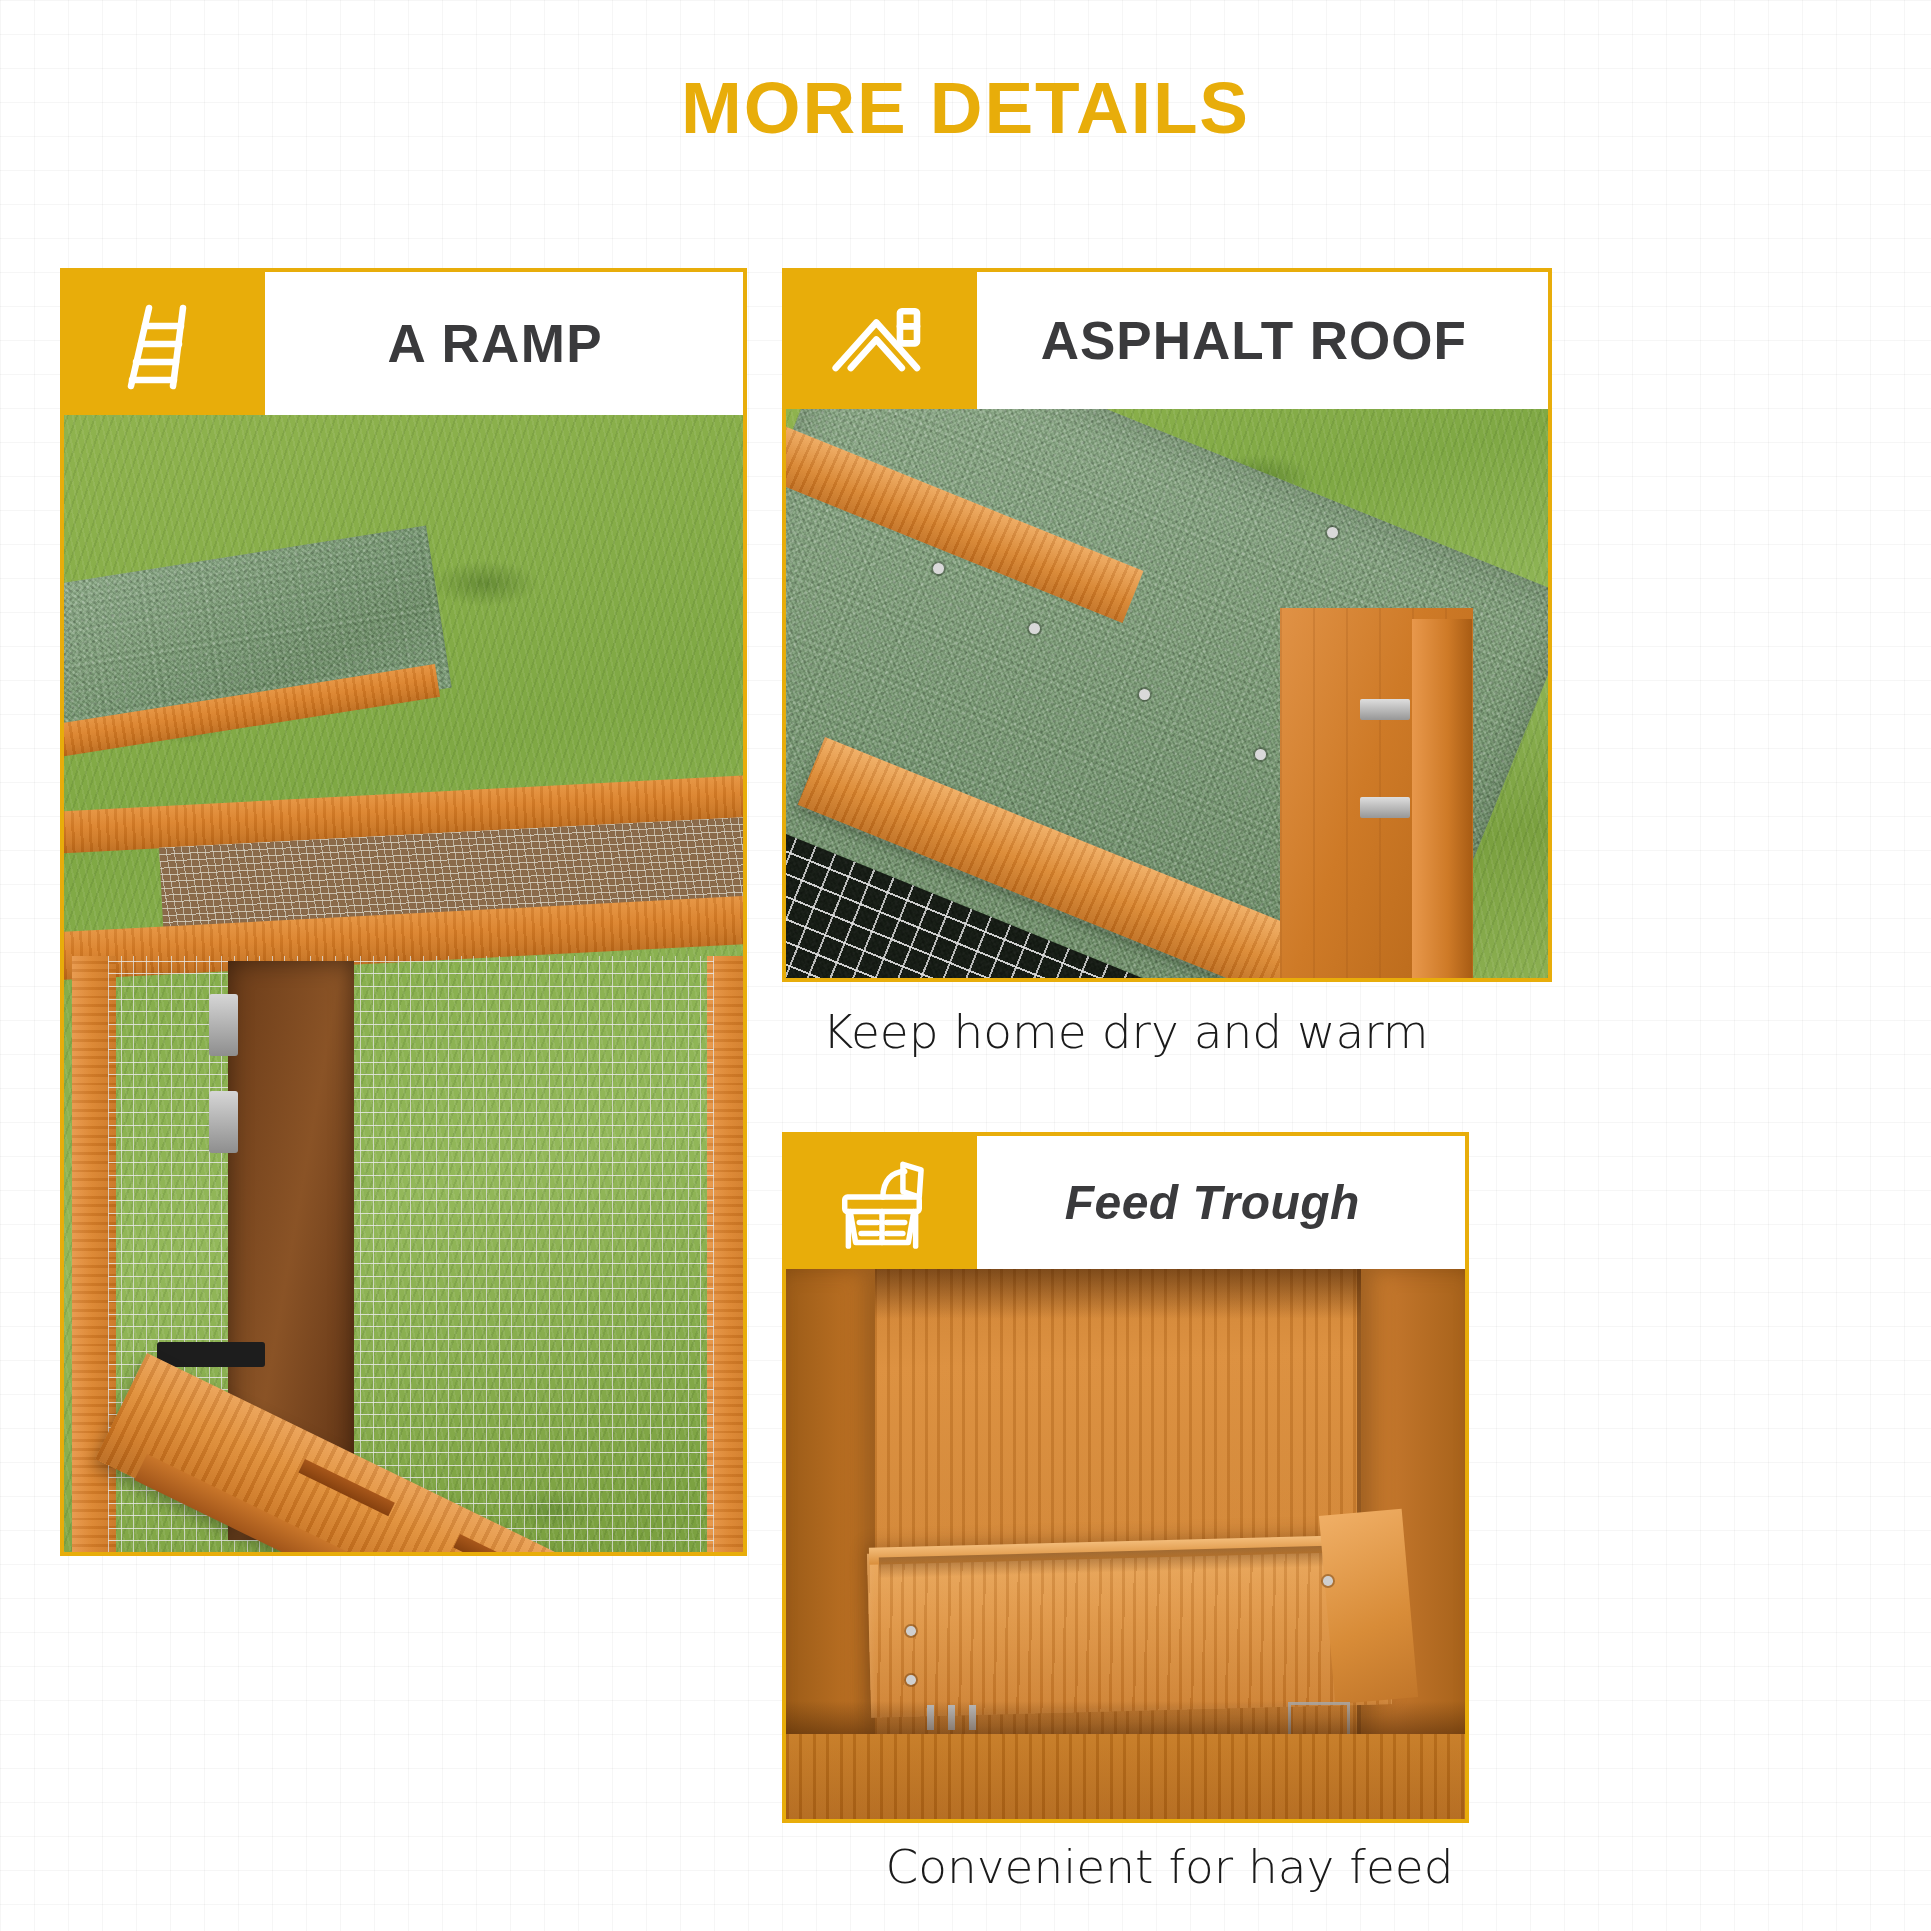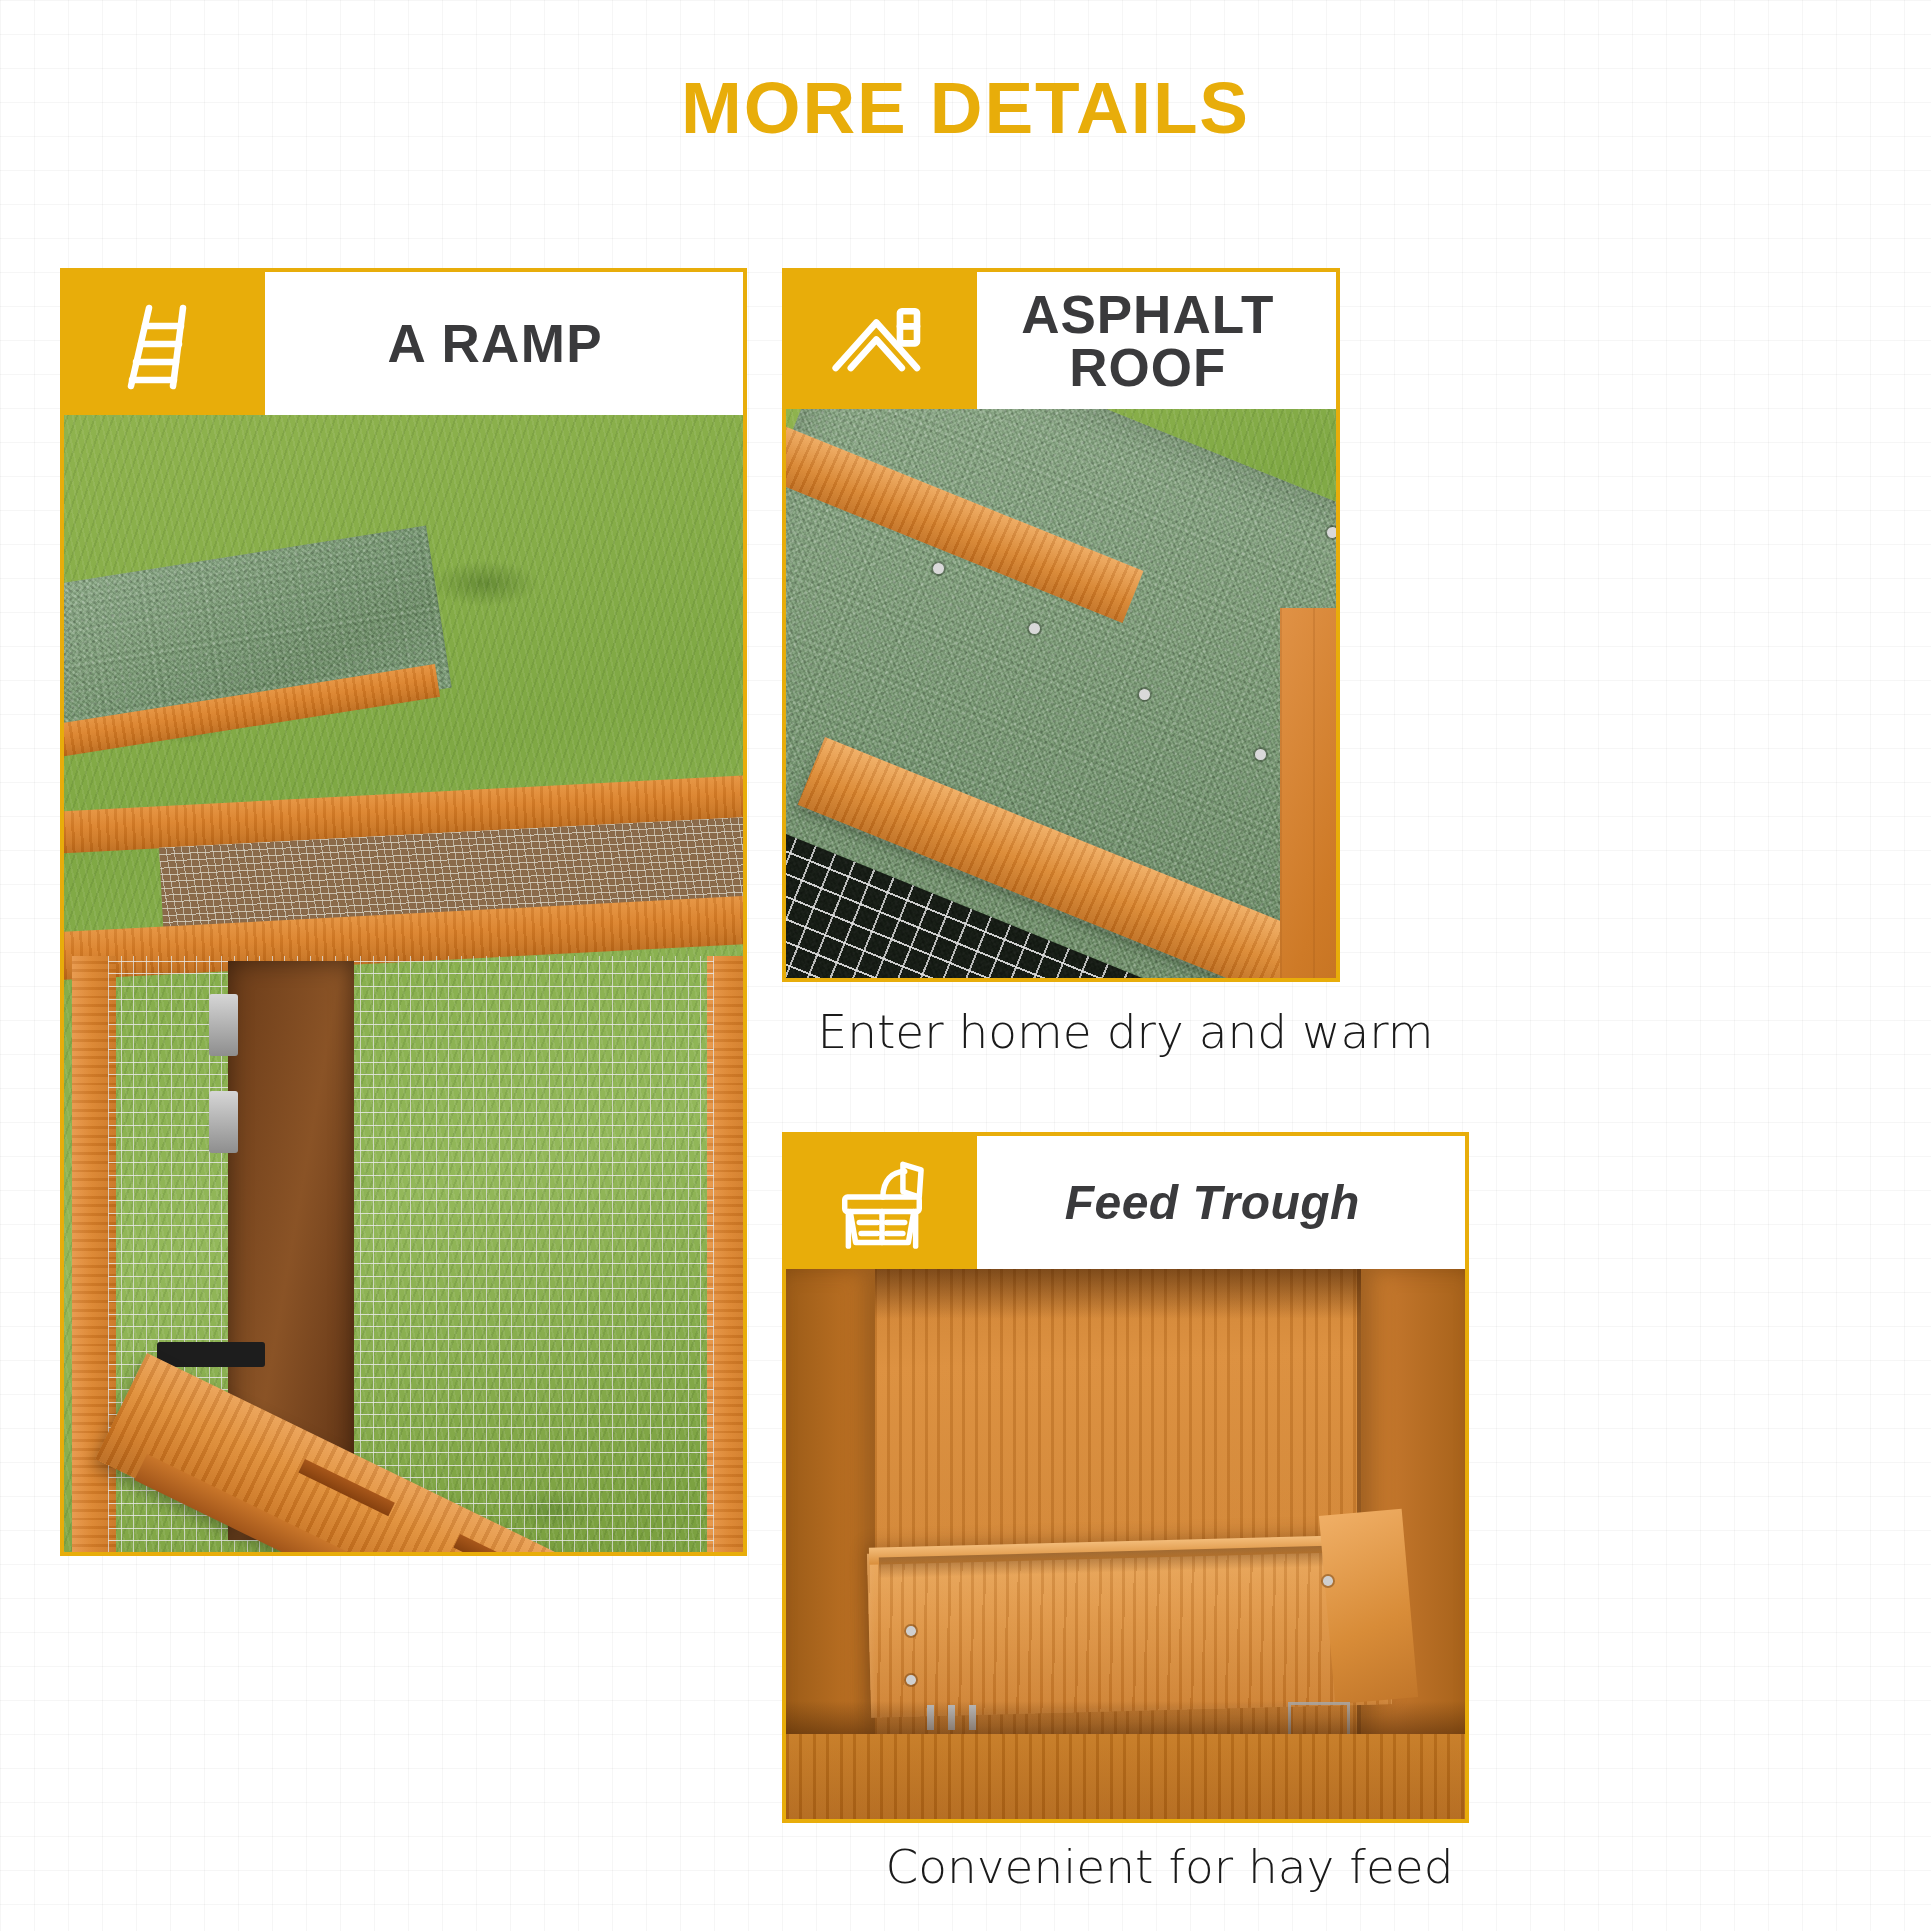--- a/index.html
+++ b/index.html
@@ -51,21 +51,21 @@
 
   
   .card {
     position: absolute;
     border: 4.8px solid #E8AD0A;
     background: #ffffff;
     overflow: hidden;
   }
 
   #card-ramp   { left: 60px;  top: 268px;  width: 687px;  height: 1288px; }
-  #card-roof   { left: 782px; top: 268px;  width: 558px;  height: 714px;  }
+  #card-roof   { left: 782px; top: 268px;  width: 770px;  height: 714px;  }
   #card-trough { left: 782px; top: 1132px; width: 687px;  height: 691px;  }
 
   
   .card-header {
     position: absolute;
     top: 0; left: 0;
     width: 100%;
     display: flex;
     align-items: stretch;
     background: #ffffff;
@@ -414,17 +414,17 @@
 
       <div style="position:absolute; left:0; bottom:0; width:100%; height:85px;
                   background:
                     repeating-linear-gradient(90deg, rgba(120,62,12,.18) 0 2.9px, rgba(255,205,150,.10) 2.9px 13.5px),
                     linear-gradient(180deg,#C3771F,#AE6417);"></div>
       <div style="position:absolute; left:0; bottom:85px; width:100%; height:33px;
                   background: linear-gradient(180deg, rgba(60,28,4,0), rgba(60,28,4,.45));"></div>
     </div>
   </div>
 
-  <div class="caption" id="caption-roof">Enter home dry and warm</div>
+  <div class="caption" id="caption-roof">Keep home dry and warm</div>
   <div class="caption" id="caption-trough">Convenient for hay feed</div>
 
 </div>
 
 
 </body></html>

